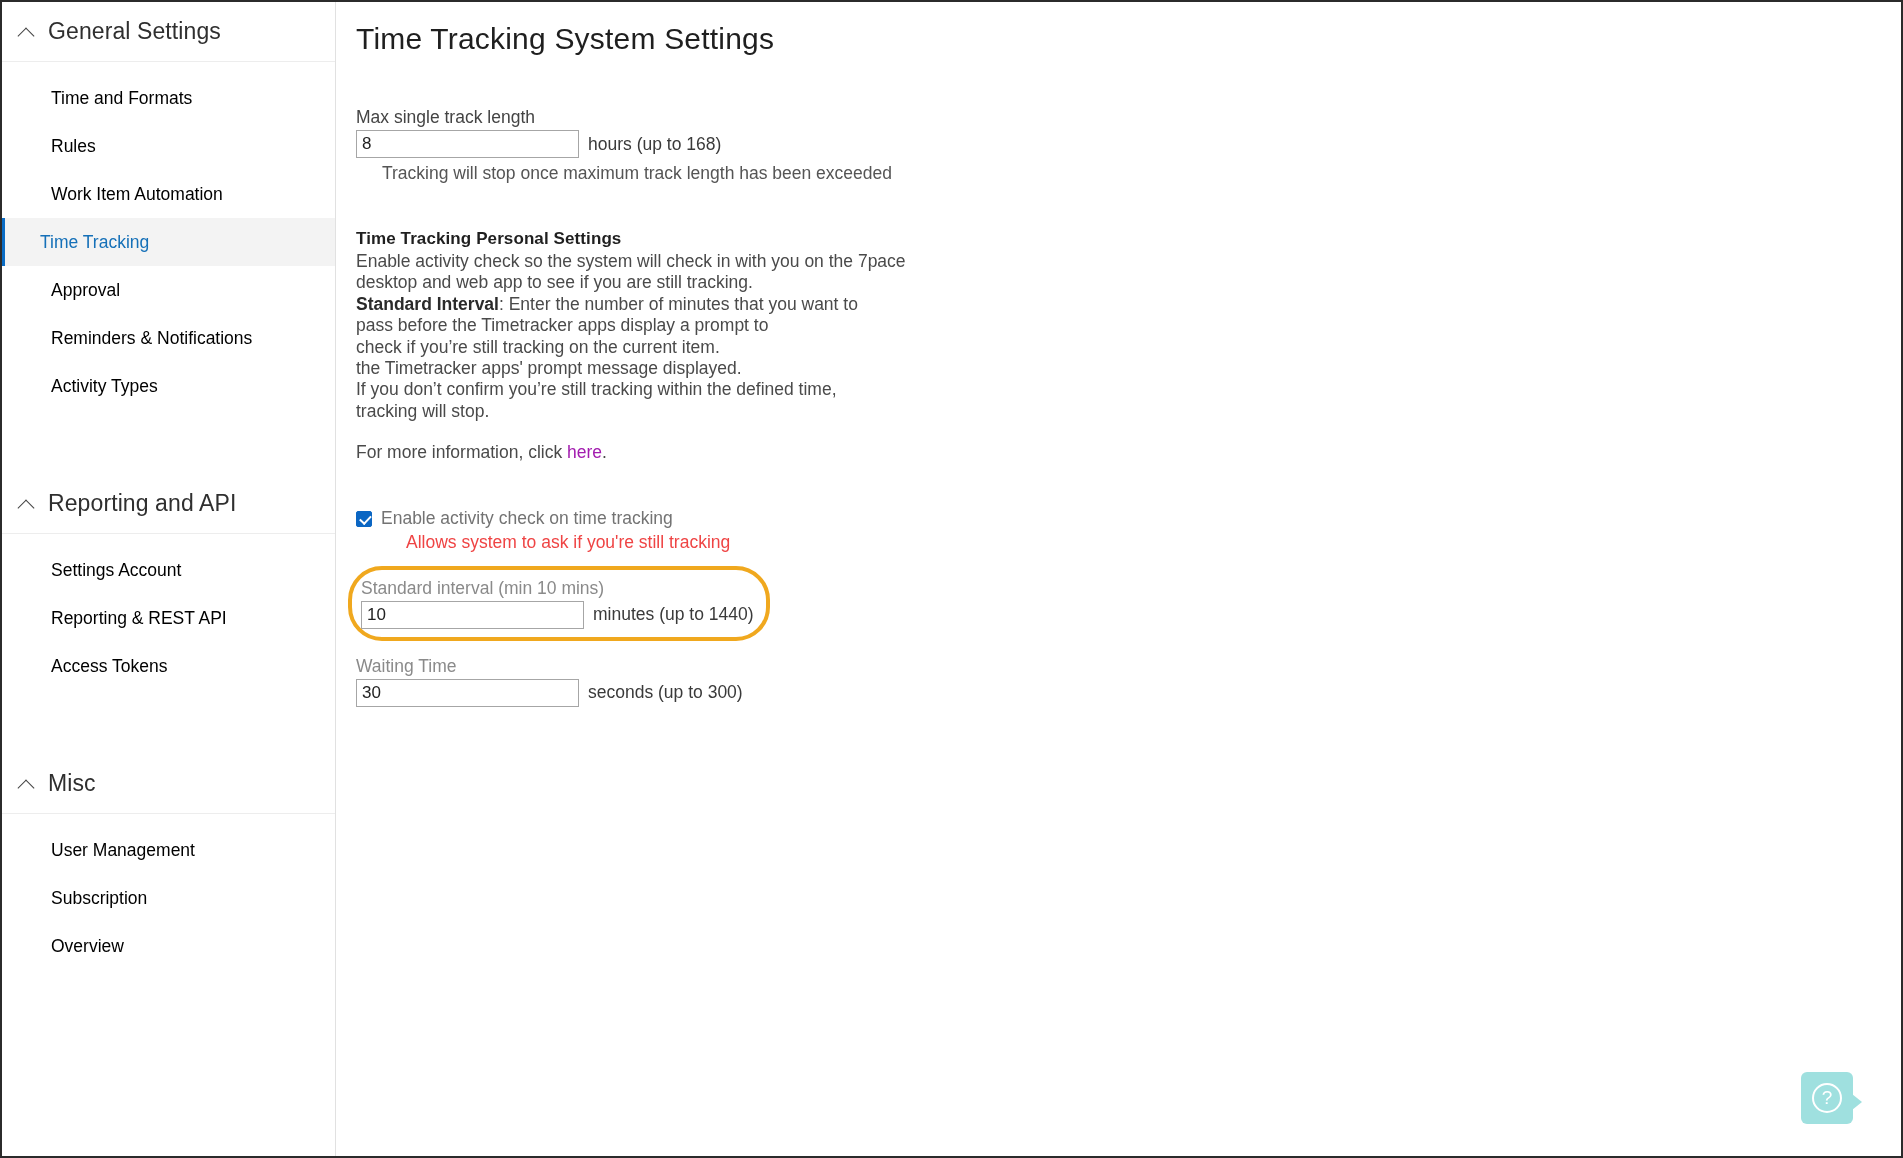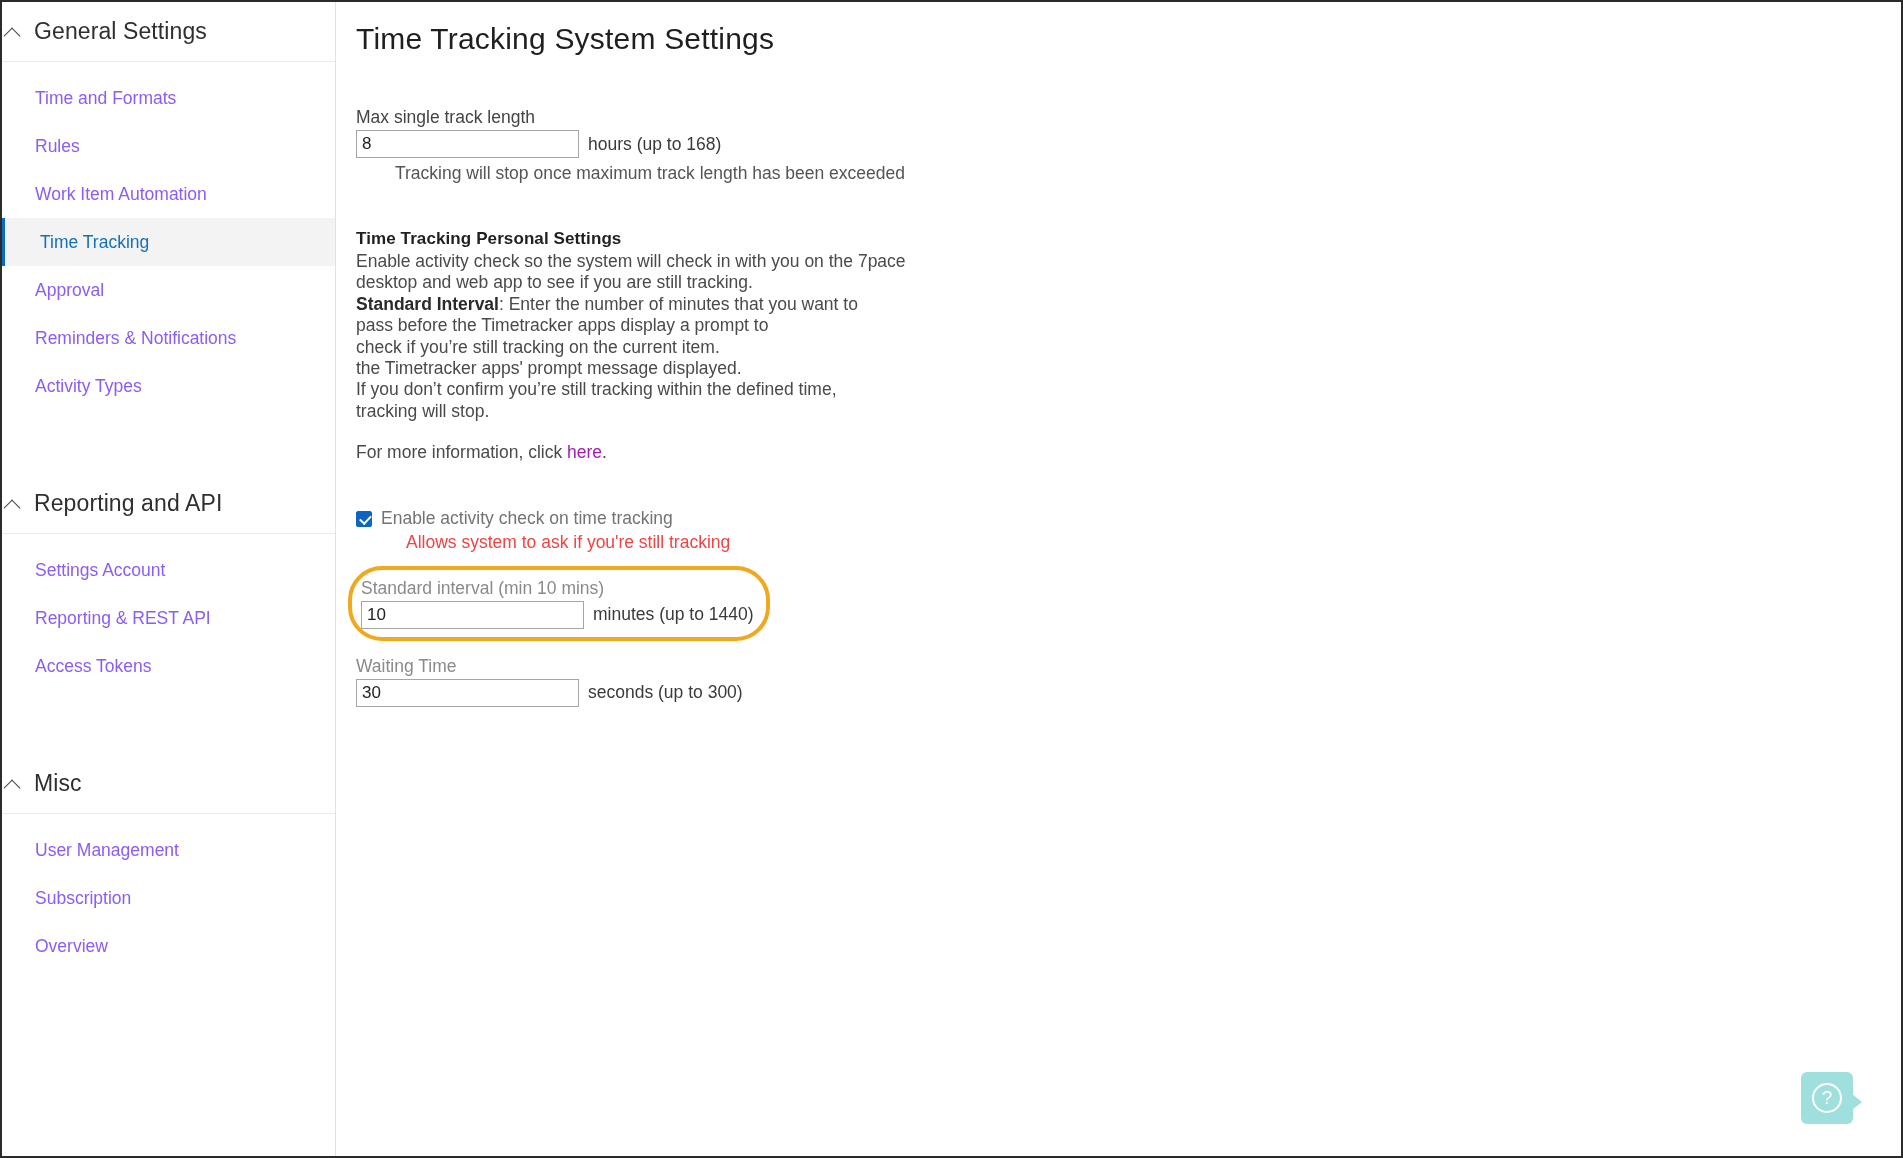--- a/index.html
+++ b/index.html
@@ -34,20 +34,21 @@
     border-right: 1px solid #e1e1e1;
     position: relative;
     height: 100%;
     padding-top: 0;
   }
   .nav-group { width: 100%; }
   .group-header {
     display: flex;
     align-items: center;
     height: 60px;
+    padding-left: 14px;
     border-bottom: 1px solid #ededed;
     cursor: pointer;
   }
   .chev {
     width: 22px; height: 22px;
     flex: 0 0 22px;
     margin-right: 10px;
     position: relative;
     display: inline-block;
   }
@@ -63,23 +64,23 @@
   .group-title {
     font-size: 23px;
     color: #2f2f2f;
     font-weight: 400;
     letter-spacing: .1px;
   }
   .nav-item {
     display: flex;
     align-items: center;
     height: 48px;
-    padding-left: 30px;
-    font-size: 17.5px;
-    color: #8b5cf6;
+    padding-left: 46px;
+    font-size: 17.5px;
+    color: #000000;
     cursor: pointer;
     position: relative;
     border-left: 3px solid transparent;
   }
   .nav-item.selected {
     background: #f3f3f3;
     border-left: 3px solid #0a6cc4;
     color: #1570b8;
     padding-left: 35px;
   }
@@ -143,21 +144,21 @@
   .field-suffix {
     font-size: 17.5px;
     color: #3a3a3a;
     margin-left: 9px;
     white-space: nowrap;
   }
   .field-hint {
     font-size: 17.5px;
     color: #555;
     margin-top: 4px;
-    margin-left: 39px;
+    margin-left: 26px;
     line-height: 23px;
   }
 
   .para {
     font-size: 17.5px;
     color: #4a4a4a;
     line-height: 21.4px;
     margin: 0;
   }
   .para b { color: #2a2a2a; font-weight: 700; }

